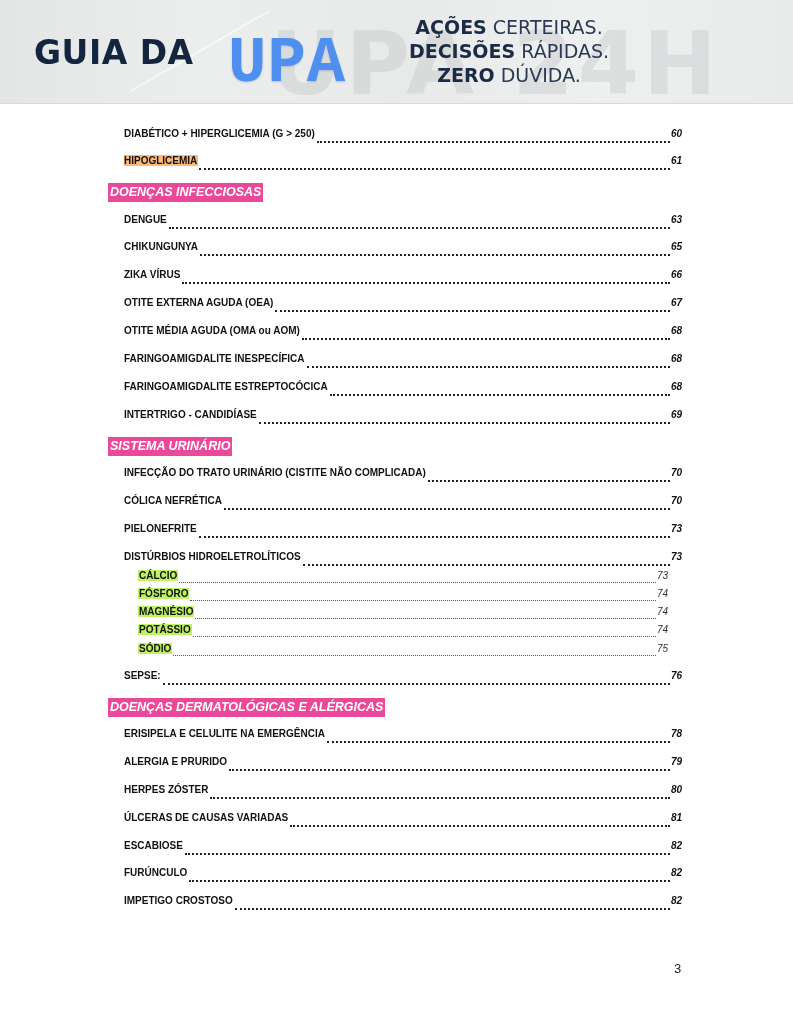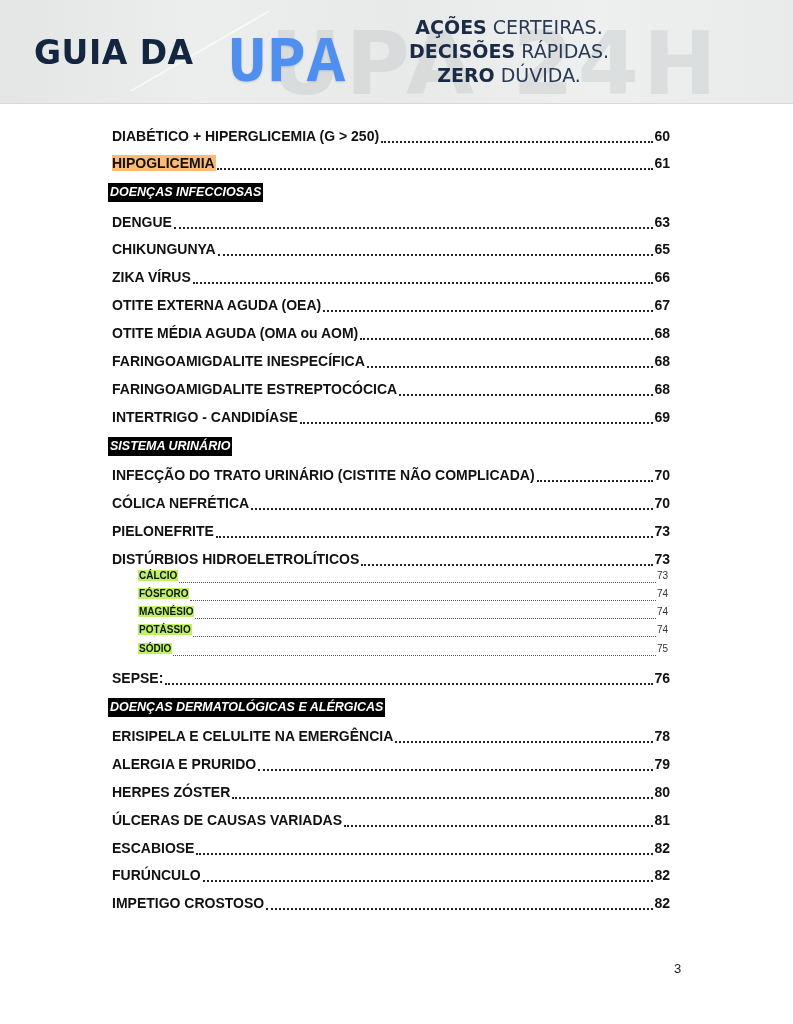--- a/index.html
+++ b/index.html
@@ -48,44 +48,44 @@
     position: absolute; left: 45px; top: 2px;
     font-family: "DejaVu Sans", sans-serif; font-weight: bold; font-style: italic;
     font-size: 12px; line-height: 14px; color: #1b2d4a; letter-spacing: -0.3px;
     transform: scaleX(0.85); transform-origin: left top;
   }
   .logo .logo-text span { display: block; white-space: nowrap; }
 
   
   .toc { position: absolute; left: 0; top: 0; width: 793px; }
   .row {
-    position: absolute; left: 112px; width: 558px; height: 18px;
+    position: absolute; left: 124px; width: 558px; height: 18px;
     display: flex; align-items: baseline;
-    font-family: "Liberation Sans", sans-serif; font-weight: bold; font-size: 14px;
+    font-family: "Liberation Sans", sans-serif; font-weight: bold; font-size: 10px;
     color: #111111; cursor: pointer;
   }
   .row .label { white-space: nowrap; padding-right: 1px; }
   .row .label.hl { background: #fdba74; }
   .row .leader {
     flex: 1; overflow: hidden; white-space: nowrap; margin: 0 1px;
     border-bottom: 2px dotted #222; height: 10px; align-self: center; margin-top: 2px;
   }
-  .row .page { white-space: nowrap; text-align: left; }
+  .row .page { white-space: nowrap; text-align: left; font-style: italic; }
 
   .row.sub {
     left: 138px; width: 530px; height: 16px;
     font-size: 10px;
   }
   .row.sub .label { background: #bef264; padding: 0 1px; }
   .row.sub .leader { border-bottom: 1px dotted #555; height: 8px; }
   .row.sub .page { font-weight: normal; color: #333; }
 
   .section {
     position: absolute; left: 108px; height: 19px;
-    background: #000000; color: #ffffff;
+    background: #ec4899; color: #ffffff;
     font-family: "Liberation Sans", sans-serif; font-weight: bold; font-style: italic;
     font-size: 12.5px; line-height: 19px; padding: 0 2px; white-space: nowrap;
   }
 
   .page-number {
     position: absolute; left: 674px; top: 961px;
     font-family: "Liberation Sans", sans-serif; font-size: 13px; color: #222;
   }
 </style>
 </head>

